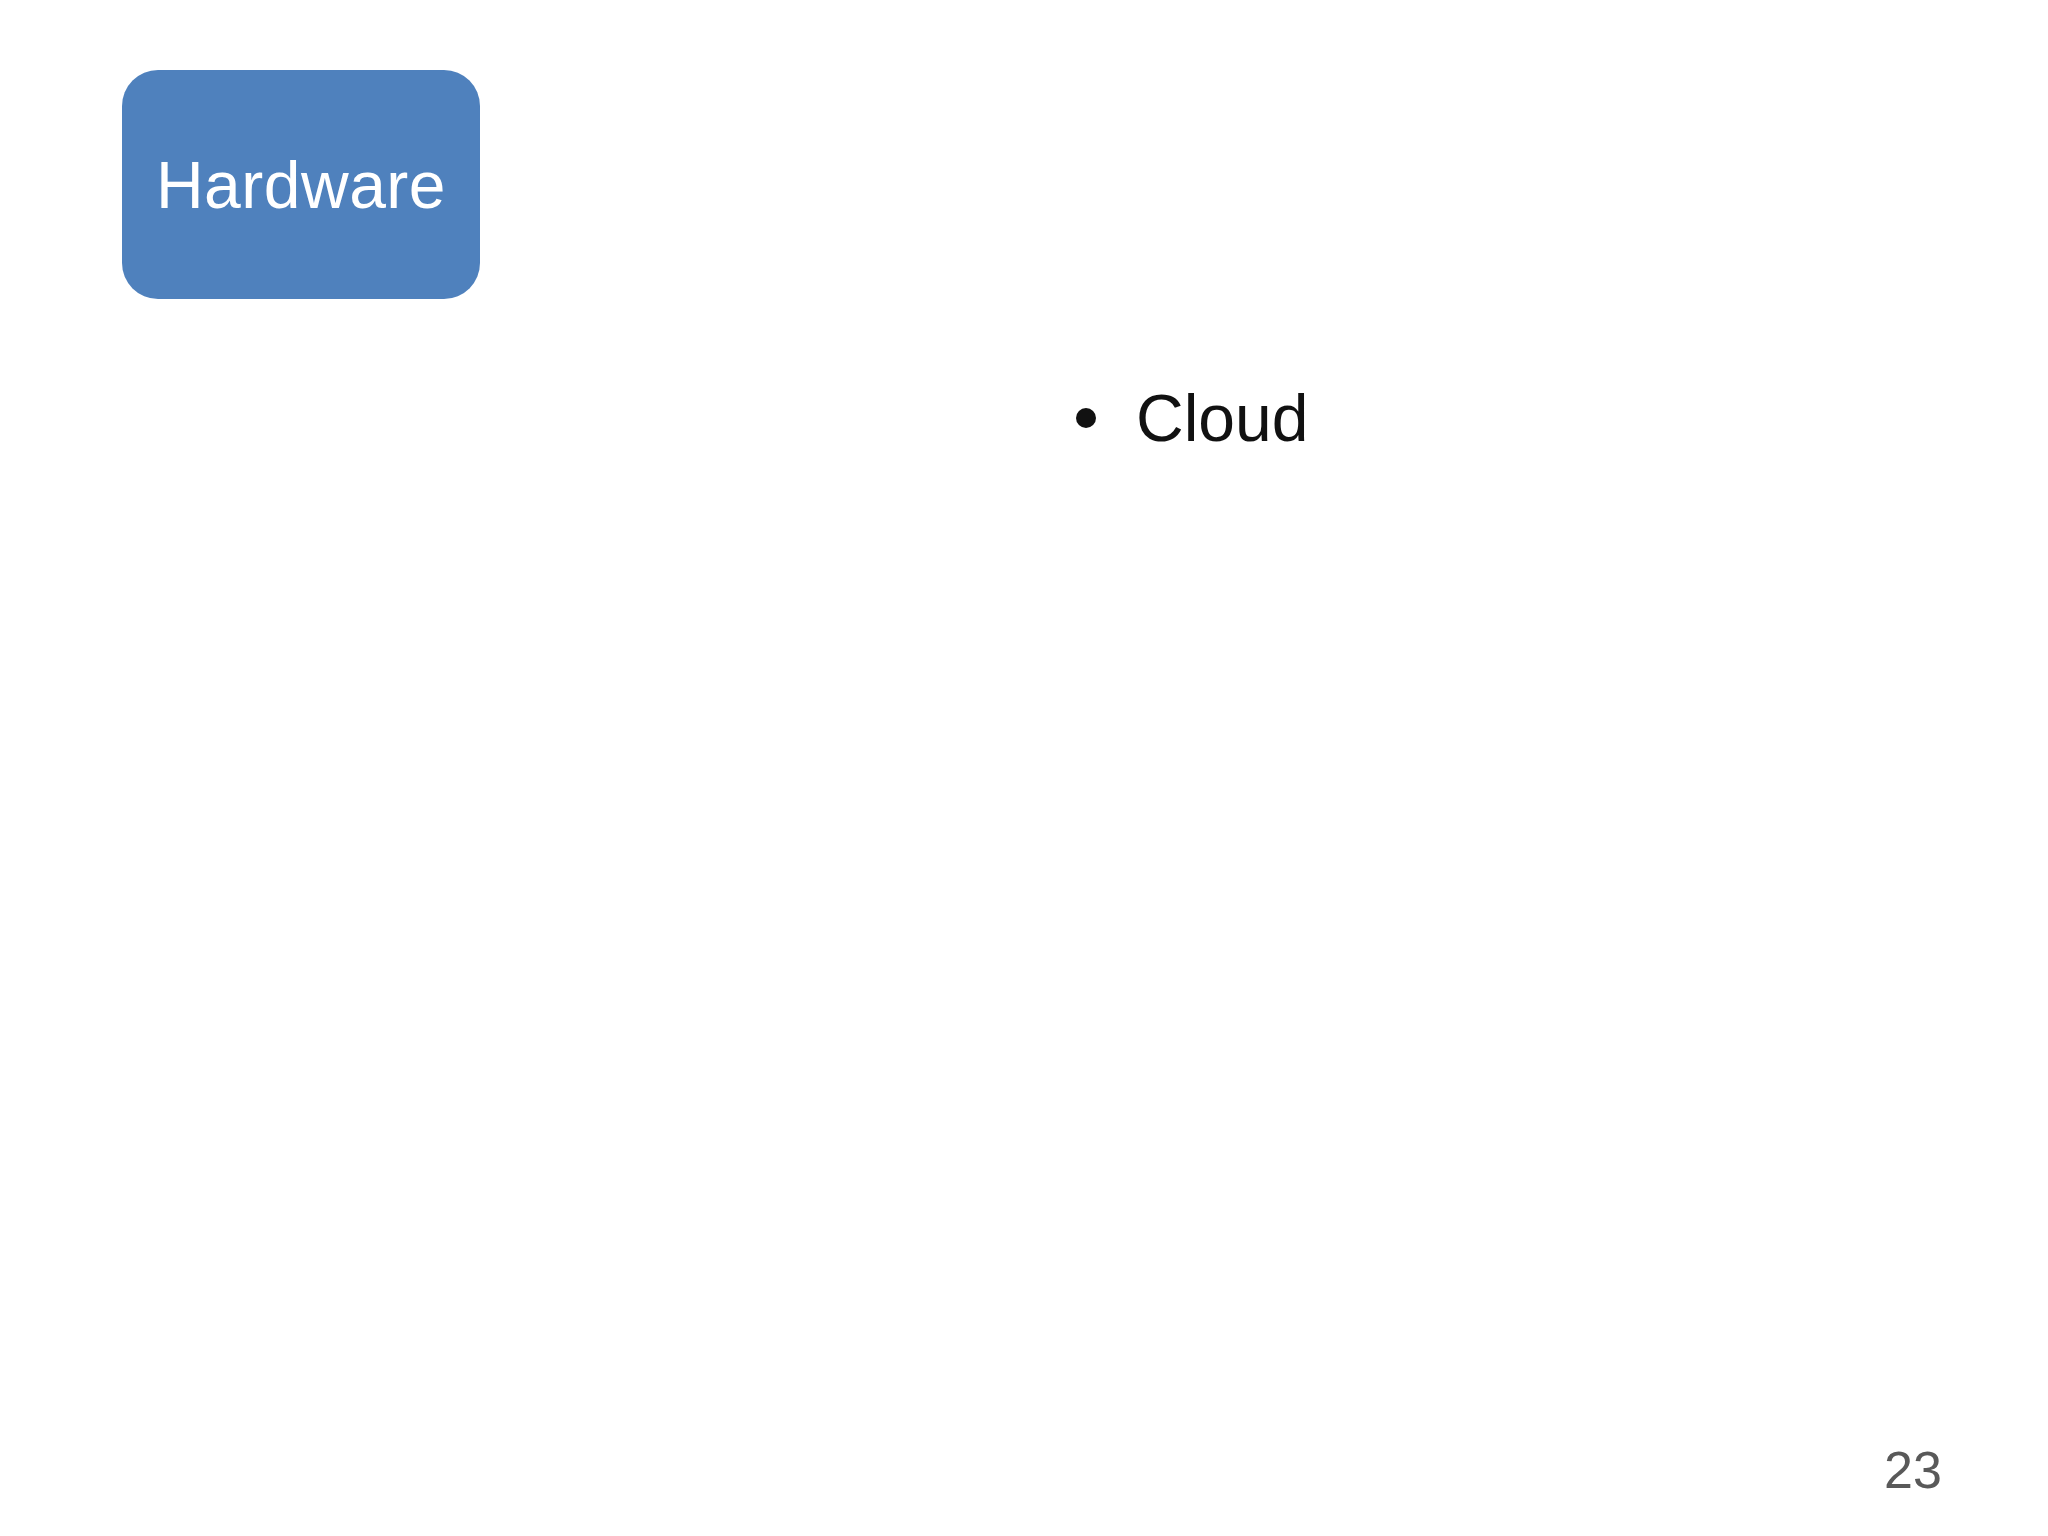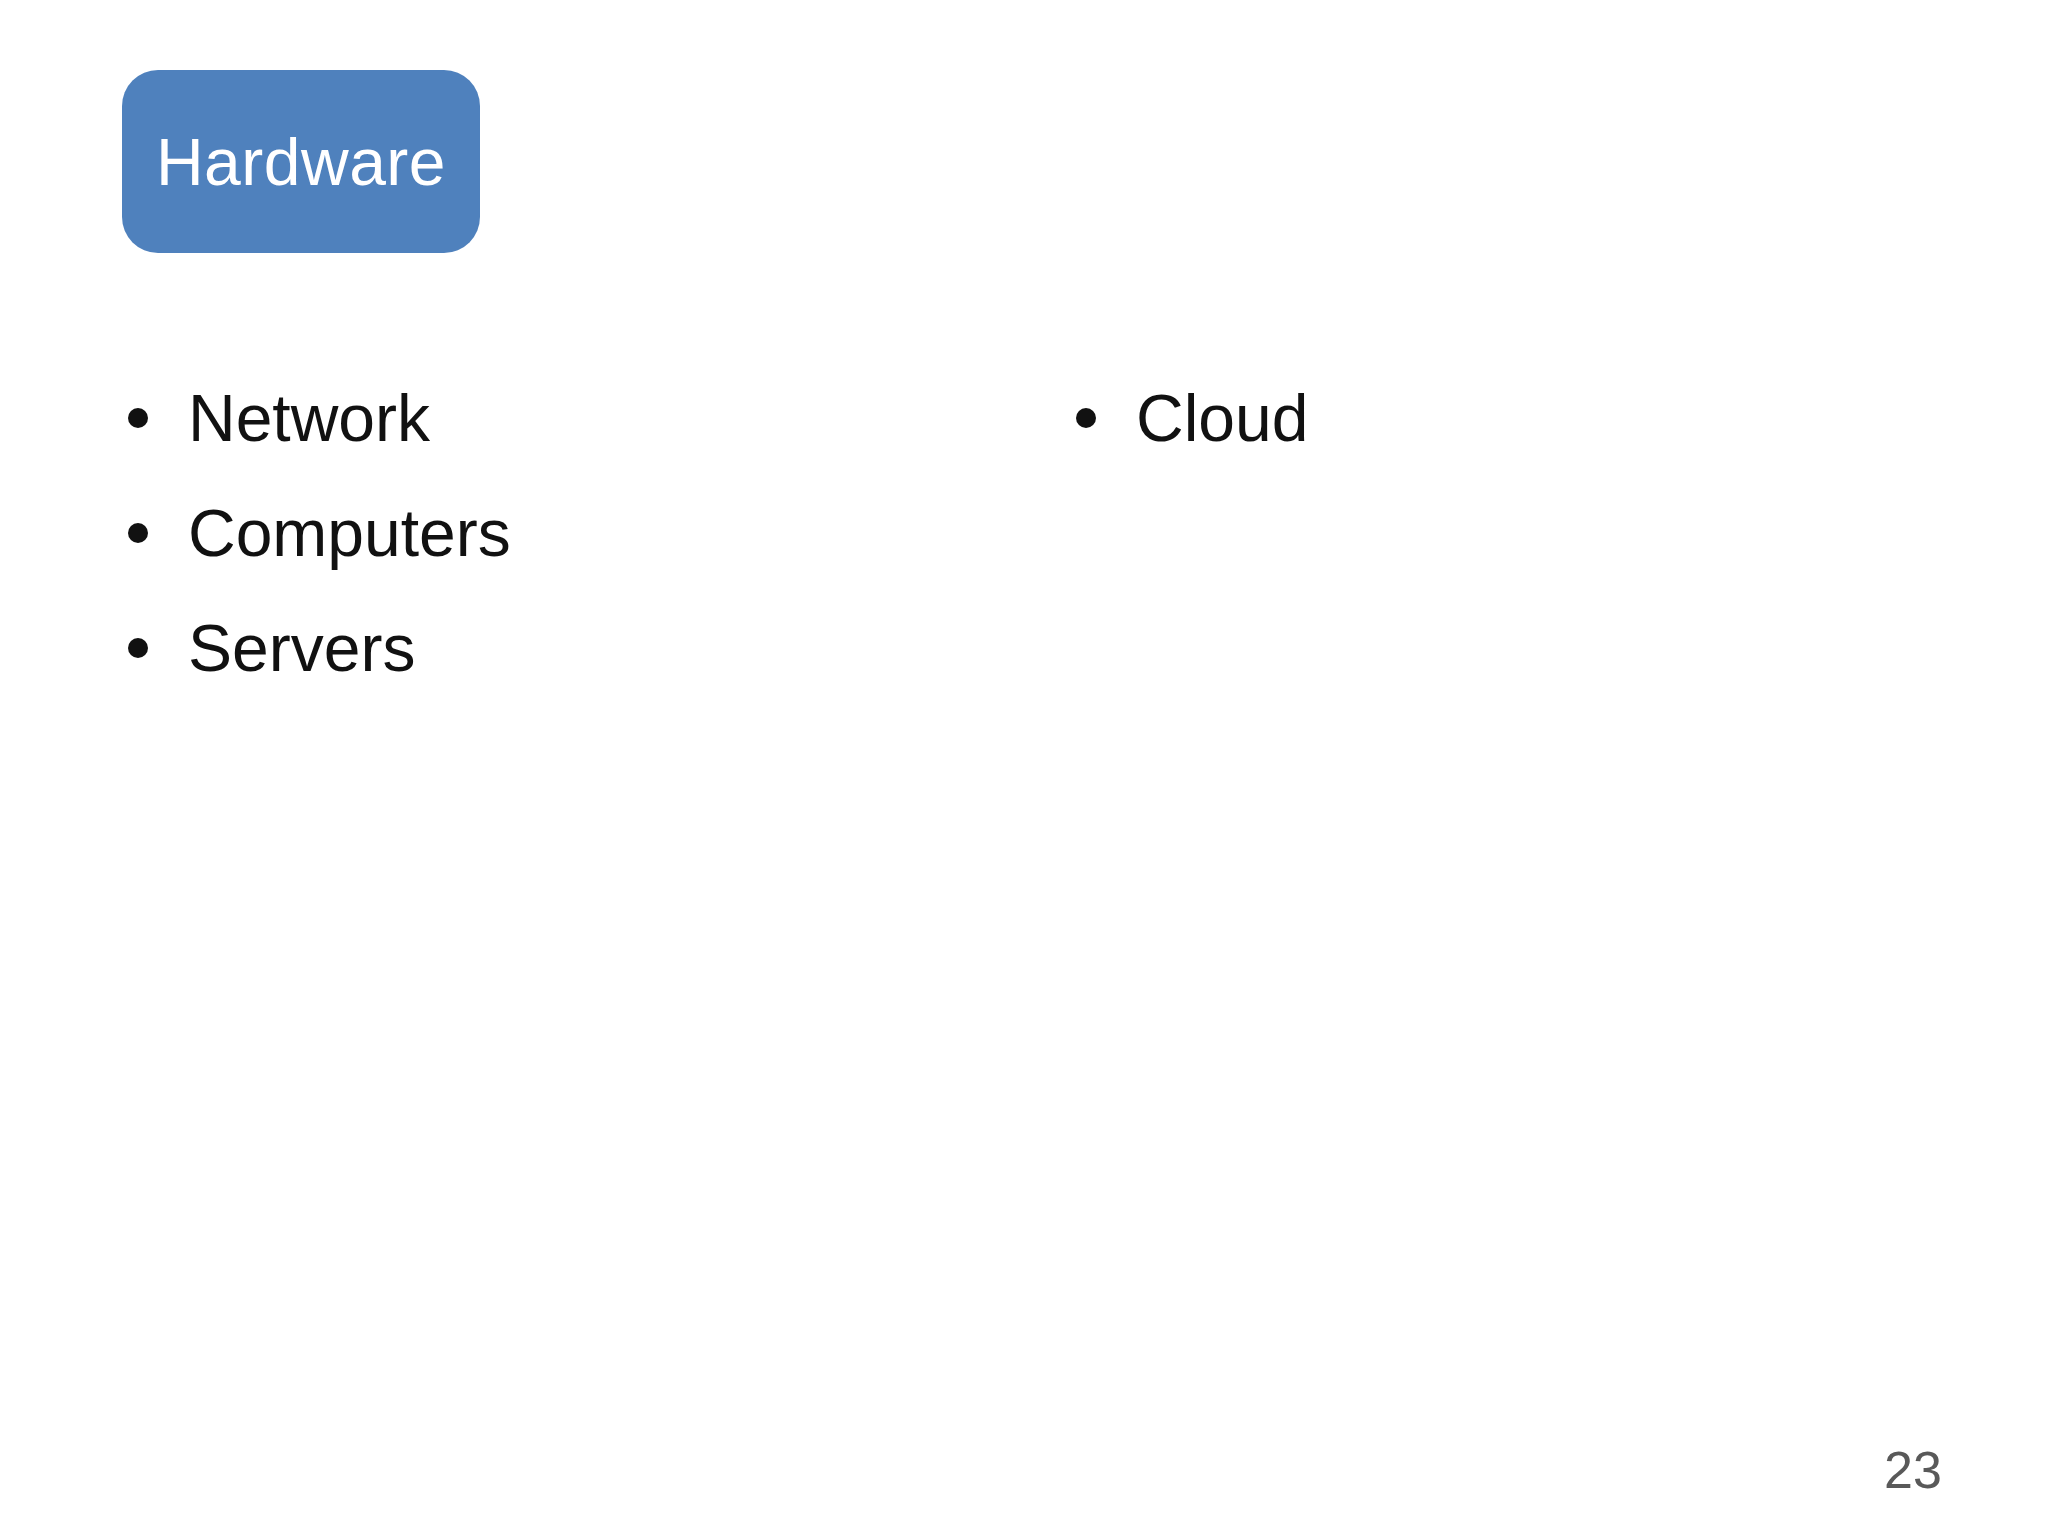--- a/index.html
+++ b/index.html
@@ -15,21 +15,21 @@
     width: 2048px;
     height: 1536px;
     background: #ffffff;
     overflow: hidden;
   }
   .title-box {
     position: absolute;
     left: 122px;
     top: 70px;
     width: 358px;
-    height: 183px;
+    height: 229px;
     background: #4f81bd;
     border-radius: 36px;
     display: flex;
     align-items: center;
     justify-content: center;
   }
   .title-box .title-label {
     color: #ffffff;
     font-size: 66px;
     line-height: 1;
@@ -74,34 +74,20 @@
 </style>
 </head>
 <body>
 
 <div class="slide">
 
   <div class="title-box">
     <span class="title-label">Hardware</span>
   </div>
 
-  <ul class="bullet-list left-col">
-    <li class="bullet-item">
-      <span class="bullet-dot"></span>
-      <span class="bullet-label">Network</span>
-    </li>
-    <li class="bullet-item">
-      <span class="bullet-dot"></span>
-      <span class="bullet-label">Computers</span>
-    </li>
-    <li class="bullet-item">
-      <span class="bullet-dot"></span>
-      <span class="bullet-label">Servers</span>
-    </li>
-  </ul>
 
   <ul class="bullet-list right-col">
     <li class="bullet-item">
       <span class="bullet-dot"></span>
       <span class="bullet-label">Cloud</span>
     </li>
   </ul>
 
   <div class="page-number">23</div>
 

